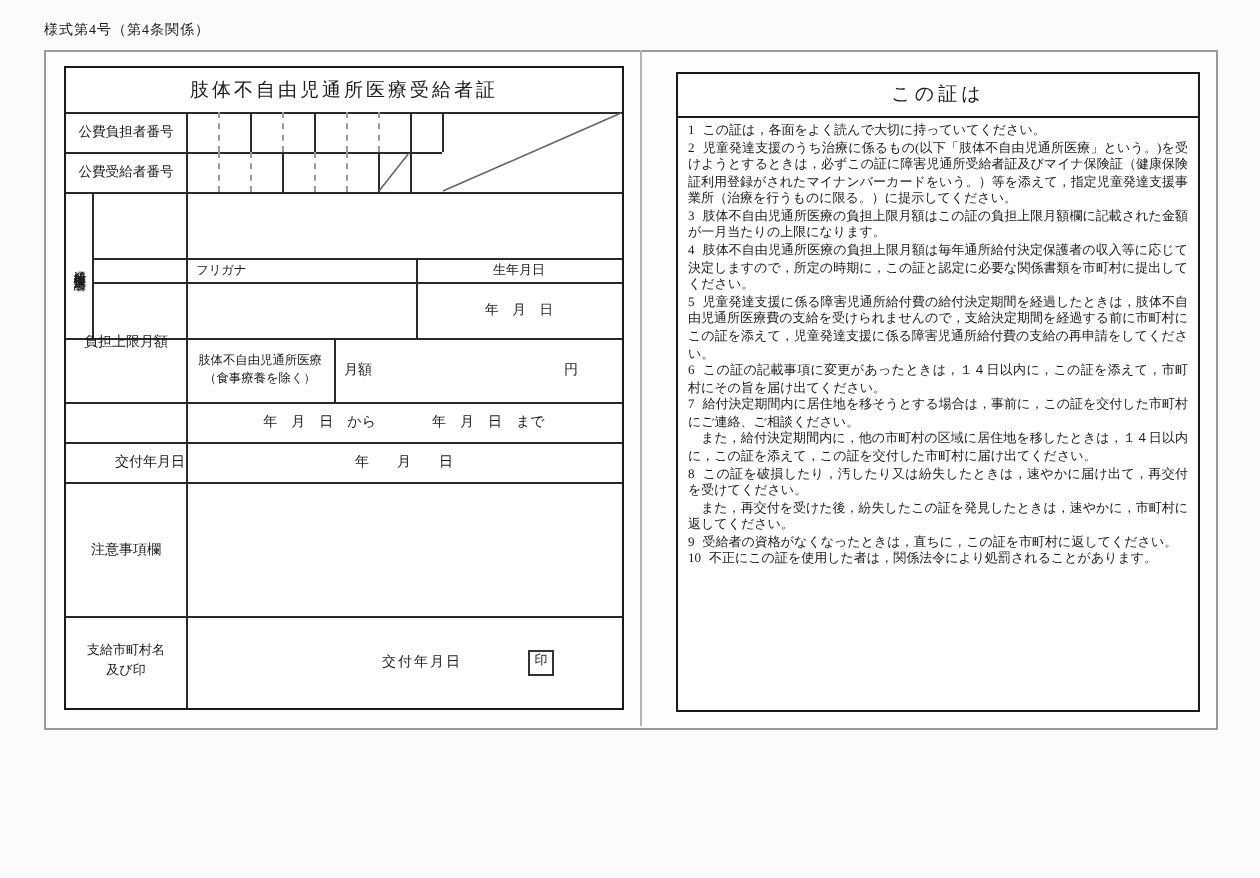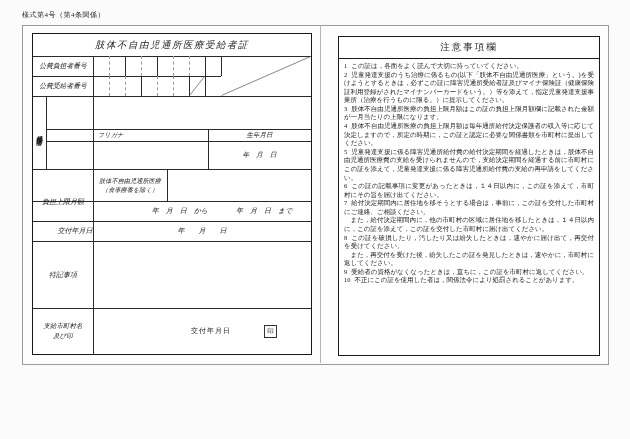--- a/index.html
+++ b/index.html
@@ -15,21 +15,21 @@
   
   #form-label{left:22px;top:10px;font-size:7px;letter-spacing:.5px;}
   #outer-frame{left:22px;top:25px;width:585px;height:338px;border:1px solid #9a9a9a;background:#fdfdfd;}
   #page-divider{left:320px;top:25px;height:338px;width:0;border-left:1px solid #b5b5b5;}
 
   
   #cert{left:32px;top:33px;width:278px;height:320px;border:1.5px solid #1a1a1a;background:#fff;}
   .hl{position:absolute;height:1px;background:#2a2a2a;}
   .vl{position:absolute;width:1px;background:#2a2a2a;}
   .vld{position:absolute;width:0;border-left:1px dashed #9a9a9a;}
-  .cell{position:absolute;display:flex;align-items:center;justify-content:center;text-align:center;font-style:italic;}
+  .cell{position:absolute;display:flex;align-items:center;justify-content:center;text-align:center;}
   .cell.left{justify-content:flex-start;text-align:left;}
   #cert-title{left:0;top:0;width:278px;height:22px;font-size:9.5px;letter-spacing:1.5px;}
   .lbl7{font-size:7px;}
   .lbl68{font-size:6.8px;}
   .lbl62{font-size:6.2px;}
   #guardian-vertical{left:0;top:62px;width:13px;height:73px;writing-mode:vertical-rl;text-orientation:upright;font-size:6.2px;letter-spacing:.5px;line-height:13px;}
   #svg-diag{left:0;top:0;width:278px;height:320px;pointer-events:none;}
   #burden-value{left:134px;top:135px;width:144px;height:32px;display:flex;align-items:center;justify-content:space-between;padding:0 22px 0 5px;box-sizing:border-box;font-size:7px;}
   #seal-box{left:231px;top:291px;width:11px;height:11px;border:1px solid #333;display:flex;align-items:center;justify-content:center;font-size:6.5px;line-height:1;}
   #mayor{left:150px;top:292px;width:56px;text-align:center;font-size:7px;letter-spacing:1px;}
@@ -94,43 +94,47 @@
 
   <div class="cell lbl68" style="left:0;top:22px;width:60px;height:20px;">公費負担者番号</div>
   <div class="cell lbl68" style="left:0;top:42px;width:60px;height:20px;">公費受給者番号</div>
 
   <div class="cell" id="guardian-vertical">通所給付決定保護者</div>
 
   <div class="cell left lbl62" style="left:60px;top:95px;width:115px;height:12px;padding-left:5px;">フリガナ</div>
   <div class="cell" style="left:175px;top:95px;width:103px;height:12px;font-size:6.5px;">生年月日</div>
   <div class="cell lbl68" style="left:175px;top:107px;width:103px;height:28px;">年　月　日</div>
 
-  <div class="cell lbl7" style="left:0;top:152px;width:60px;height:32px;">負担上限月額</div>
+  <div class="cell lbl7" style="left:0;top:121px;width:60px;height:32px;">負担上限月額</div>
   <div class="cell" style="left:60px;top:135px;width:74px;height:32px;flex-direction:column;font-size:6.2px;line-height:1.5;">
     <span>肢体不自由児通所医療</span>
     <span>（食事療養を除く）</span>
   </div>
+  <div class="abs" id="burden-value">
+    <span>月額</span>
+    <span>円</span>
+  </div>
 
-  <div class="cell lbl7" style="left:60px;top:167px;width:218px;height:20px;padding-left:20px;">年　月　日　から　　　　年　月　日　まで</div>
+  <div class="cell lbl7" style="left:60px;top:167px;width:218px;height:20px;">年　月　日　から　　　　年　月　日　まで</div>
 
   <div class="cell lbl7" style="left:12px;top:187px;width:60px;height:20px;">交付年月日</div>
   <div class="cell lbl7" style="left:60px;top:187px;width:218px;height:20px;">年　　月　　日</div>
 
-  <div class="cell lbl7" style="left:0;top:207px;width:60px;height:67px;">特記事項</div>
+  <div class="cell lbl7" style="left:0;top:207px;width:60px;height:67px;">注意事項欄</div>
 
   <div class="cell" style="left:0;top:274px;width:60px;height:46px;flex-direction:column;font-size:6.5px;line-height:1.5;">
     <span>支給市町村名</span>
     <span>及び印</span>
   </div>
   <div class="abs" id="mayor">交付年月日</div>
   <div class="abs" id="seal-box">印</div>
 </div>
 
 <div class="abs" id="notes">
-  <div id="notes-title">注意事項欄</div>
+  <div id="notes-title">この証は</div>
   <div id="notes-body">
     <p class="note"><span class="note-num">1</span><span class="note-text">この証は，各面をよく読んで大切に持っていてください。</span></p>
     <p class="note"><span class="note-num">2</span><span class="note-text">児童発達支援のうち治療に係るもの(以下「肢体不自由児通所医療」という。)を受けようとするときは，必ずこの証に障害児通所受給者証及びマイナ保険証（健康保険証利用登録がされたマイナンバーカードをいう。）等を添えて，指定児童発達支援事業所（治療を行うものに限る。）に提示してください。</span></p>
     <p class="note"><span class="note-num">3</span><span class="note-text">肢体不自由児通所医療の負担上限月額はこの証の負担上限月額欄に記載された金額が一月当たりの上限になります。</span></p>
     <p class="note"><span class="note-num">4</span><span class="note-text">肢体不自由児通所医療の負担上限月額は毎年通所給付決定保護者の収入等に応じて決定しますので，所定の時期に，この証と認定に必要な関係書類を市町村に提出してください。</span></p>
     <p class="note"><span class="note-num">5</span><span class="note-text">児童発達支援に係る障害児通所給付費の給付決定期間を経過したときは，肢体不自由児通所医療費の支給を受けられませんので，支給決定期間を経過する前に市町村にこの証を添えて，児童発達支援に係る障害児通所給付費の支給の再申請をしてください。</span></p>
     <p class="note"><span class="note-num">6</span><span class="note-text">この証の記載事項に変更があったときは，１４日以内に，この証を添えて，市町村にその旨を届け出てください。</span></p>
     <p class="note"><span class="note-num">7</span><span class="note-text">給付決定期間内に居住地を移そうとする場合は，事前に，この証を交付した市町村にご連絡、ご相談ください。
 　また，給付決定期間内に，他の市町村の区域に居住地を移したときは，１４日以内に，この証を添えて，この証を交付した市町村に届け出てください。</span></p>
     <p class="note"><span class="note-num">8</span><span class="note-text">この証を破損したり，汚したり又は紛失したときは，速やかに届け出て，再交付を受けてください。

